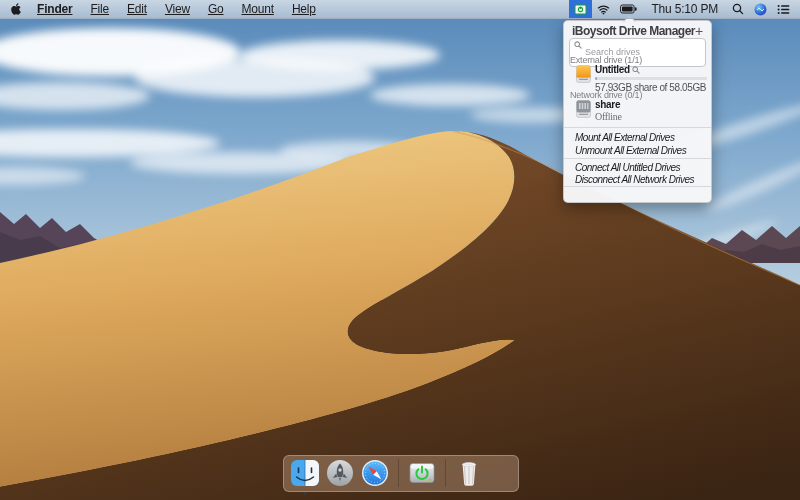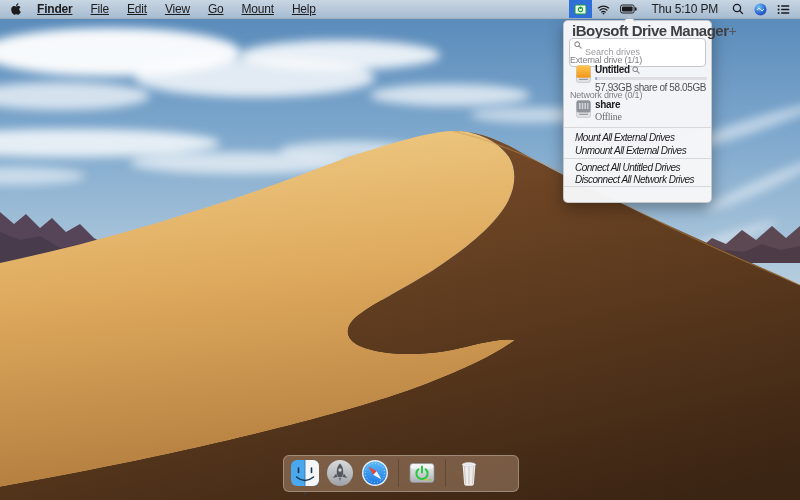--- a/index.html
+++ b/index.html
@@ -25,21 +25,21 @@
   .panel{position:absolute;left:563px;top:20px;width:147px;height:181px;z-index:4;
     background:rgba(246,246,248,.98);border:1px solid rgba(0,0,0,.18);
     border-radius:5px;box-shadow:0 5px 16px rgba(0,0,0,.35);}
   .panel::before{content:"";position:absolute;top:-4px;left:61px;width:8px;height:8px;
     background:#f3f4f6;transform:rotate(45deg);
     border-left:1px solid rgba(0,0,0,.15);border-top:1px solid rgba(0,0,0,.15);}
   .p-header{position:absolute;top:3px;left:8px;right:8px;height:13px;
     display:flex;align-items:center;}
   .hamburger{display:flex;flex-direction:column;gap:2px;width:13px;cursor:default;}
   .hamburger i{display:block;height:2px;background:#3c3c3e;border-radius:1px;}
-  .p-title{flex:1;text-align:center;font-size:15px;font-weight:bold;color:#3f3f42;
+  .p-title{flex:1;text-align:center;font-size:12px;font-weight:bold;color:#3f3f42;
     letter-spacing:-.5px;white-space:nowrap;}
   .p-plus{font-size:14px;line-height:12px;color:#55555a;width:11px;text-align:right;}
   .p-search{position:absolute;top:17px;left:5px;right:5px;height:13px;}
   .p-search input{width:100%;height:29px;box-sizing:border-box;border:1px solid #c5c5ca;
     border-radius:4px;background:#fff;font-size:9px;padding:0 3px 1px 15px;color:#333;
     outline:none;font-family:inherit;}
   .p-search input::placeholder{color:#9a9aa0;}
   .p-search .mag{position:absolute;left:4.5px;top:2.5px;}
   .p-seclabel{position:absolute;left:6px;font-size:9px;color:#7e7e84;letter-spacing:-.2px;}
   .p-driverow{position:absolute;left:12px;right:4px;display:flex;gap:4px;}

